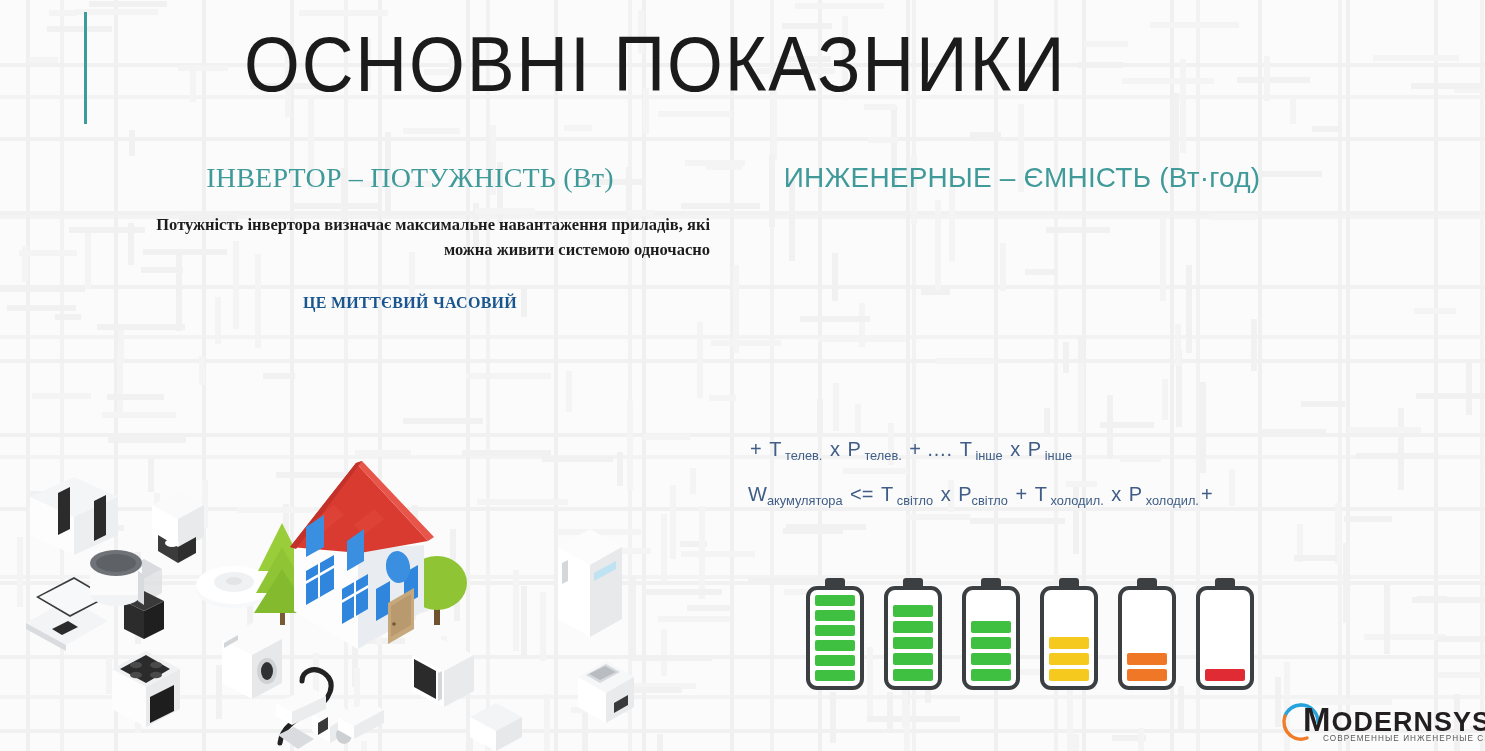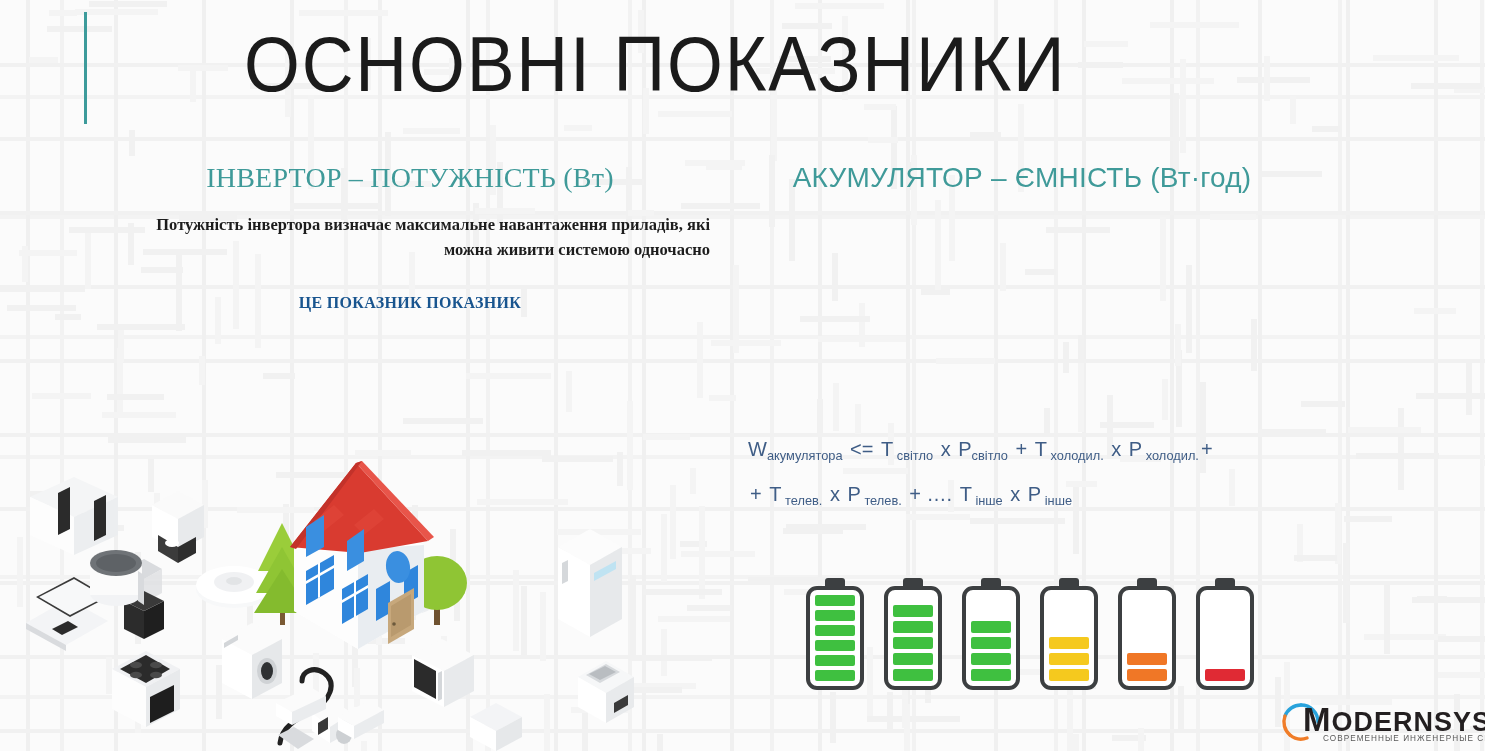--- a/index.html
+++ b/index.html
@@ -442,30 +442,30 @@
       <i style="left: 1018px; top: 104px; width: 6px; height: 88px; background: rgb(244, 244, 244);"></i>
       <i style="left: 1259px; top: 429px; width: 67px; height: 6px; background: rgb(241, 241, 241);"></i>
     </div>
 
   <div class="title-accent"></div>
   <div class="slide-title">ОСНОВНІ ПОКАЗНИКИ</div>
 
   <div class="col col-left">
     <div class="col-heading">ІНВЕРТОР – ПОТУЖНІСТЬ (Вт)</div>
     <div class="col-body">Потужність інвертора визначає максимальне навантаження приладів, які можна живити системою одночасно</div>
-    <div class="col-kicker">ЦЕ ПОКАЗНИК ПОКАЗНИК</div>
+    <div class="col-kicker">ЦЕ МИТТЄВИЙ ЧАСОВИЙ</div>
   </div>
 
   <div class="col col-right">
-    <div class="col-heading">АКУМУЛЯТОР – ЄМНІСТЬ (Вт·год)</div>
+    <div class="col-heading">ИНЖЕНЕРНЫЕ – ЄМНІСТЬ (Вт·год)</div>
   </div>
 
   <div class="formula formula-right" id="formula-battery">
+      <div class="formula-line"><span class="op">+ </span><span>T</span><sub> телев.</sub><span class="op"> х </span><span>P</span><sub> телев.</sub><span class="op"> + …. </span><span>T</span><sub> інше</sub><span class="op"> х </span><span>P</span><sub> інше</sub></div>
       <div class="formula-line"><span>W</span><sub>акумулятора</sub><span class="op"> &lt;= </span><span>T</span><sub> світло</sub><span class="op"> х </span><span>P</span><sub>світло</sub><span class="op"> + </span><span>T</span><sub> холодил.</sub><span class="op"> х </span><span>P</span><sub> холодил.</sub><span class="op">+</span></div>
-      <div class="formula-line"><span class="op">+ </span><span>T</span><sub> телев.</sub><span class="op"> х </span><span>P</span><sub> телев.</sub><span class="op"> + …. </span><span>T</span><sub> інше</sub><span class="op"> х </span><span>P</span><sub> інше</sub></div>
     </div>
 
   <div class="batteries" id="batteries">
       <div class="battery">
         <div class="cap"></div>
         <div class="shell">
           <div class="bar" style="background: rgb(63, 192, 64);"></div>
           <div class="bar" style="background: rgb(63, 192, 64);"></div>
           <div class="bar" style="background: rgb(63, 192, 64);"></div>
           <div class="bar" style="background: rgb(63, 192, 64);"></div>

